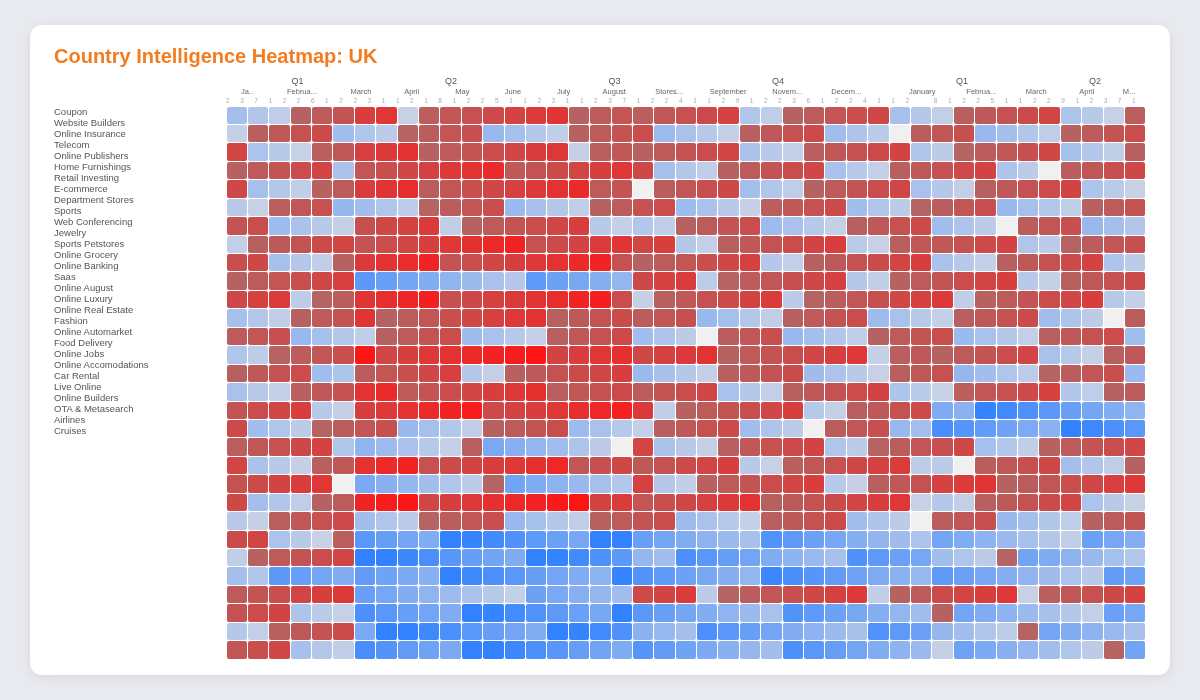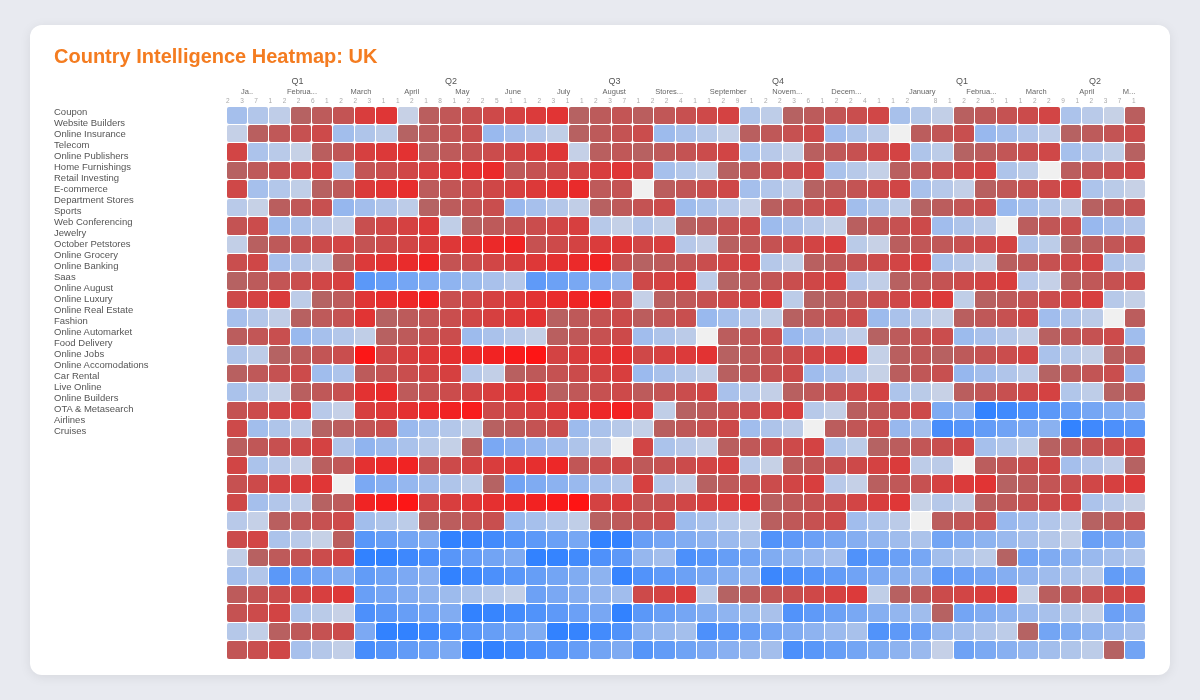--- a/index.html
+++ b/index.html
@@ -205,21 +205,21 @@
           <div class="row-label">Online Insurance</div>
           <div class="row-label">Telecom</div>
           <div class="row-label">Online Publishers</div>
           <div class="row-label">Home Furnishings</div>
           <div class="row-label">Retail Investing</div>
           <div class="row-label">E-commerce</div>
           <div class="row-label">Department Stores</div>
           <div class="row-label">Sports</div>
           <div class="row-label">Web Conferencing</div>
           <div class="row-label">Jewelry</div>
-          <div class="row-label">October Petstores</div>
+          <div class="row-label">Sports Petstores</div>
           <div class="row-label">Online Grocery</div>
           <div class="row-label">Online Banking</div>
           <div class="row-label">Saas</div>
           <div class="row-label">Online August</div>
           <div class="row-label">Online Luxury</div>
           <div class="row-label">Online Real Estate</div>
           <div class="row-label">Fashion</div>
           <div class="row-label">Online Automarket</div>
           <div class="row-label">Food Delivery</div>
           <div class="row-label">Online Jobs</div>

